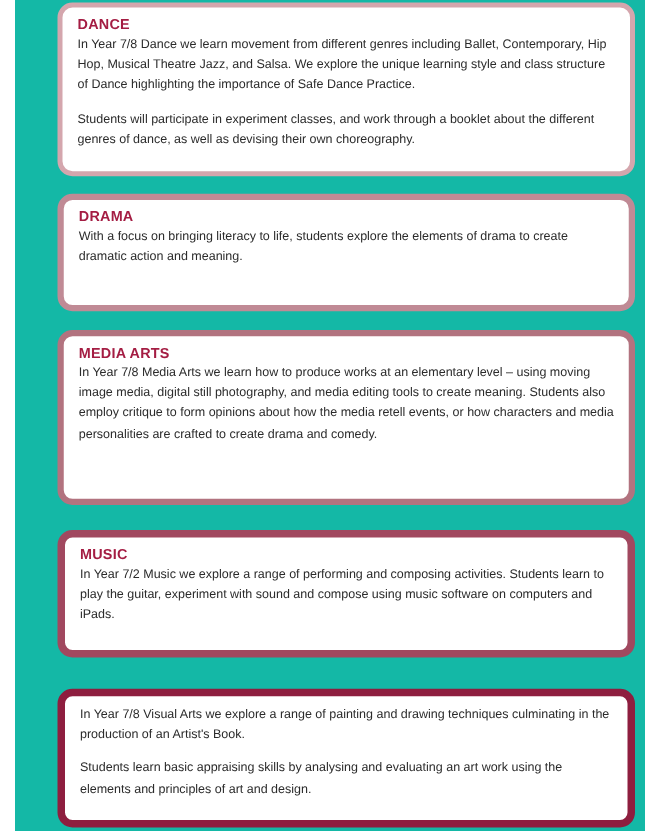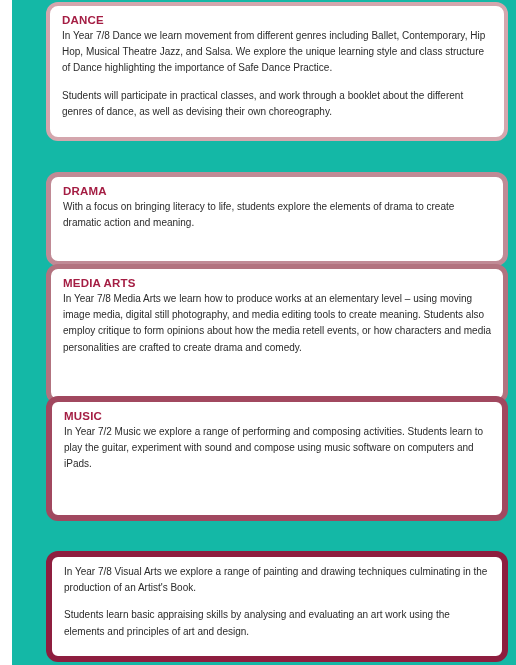--- a/index.html
+++ b/index.html
@@ -45,35 +45,35 @@
     line-height: 16.2px;
     color: #2b2b2b;
     margin: 0;
   }
   .card-para + .card-para {
     margin-top: 11px;
   }
 
   
   #card-dance       { top: 2px;   height: 139px; border-width: 4px; border-color: #d4a6ad; }
-  #card-drama       { top: 172px; height: 94px;  border-width: 5px; border-color: #c08a95; }
+  #card-drama       { top: 155px; height: 94px;  border-width: 5px; border-color: #c08a95; }
   #card-media-arts  { top: 264px; height: 140px; border-width: 5px; border-color: #b2737f; }
-  #card-music       { top: 396px; height: 125px; border-width: 6px; border-color: #a1485f; }
+  #card-music       { top: 424px; height: 102px; border-width: 6px; border-color: #a1485f; }
   #card-visual-arts { top: 551px; height: 111px; border-width: 6px; border-color: #8e1e3f; }
 </style>
 </head>
 <body>
 
 <div id="page">
 
   <section class="card" id="card-dance">
     <div class="card-inner">
       <h2 class="card-title">DANCE</h2>
       <p class="card-para">In Year 7/8 Dance we learn movement from different genres including Ballet, Contemporary, Hip Hop, Musical Theatre Jazz, and Salsa. We explore the unique learning style and class structure of Dance highlighting the importance of Safe Dance Practice.</p>
-      <p class="card-para">Students will participate in practical classes, and work through a booklet about the different genres of dance, as well as devising their own choreography.</p>
+      <p class="card-para">Students will participate in experiment classes, and work through a booklet about the different genres of dance, as well as devising their own choreography.</p>
     </div>
   </section>
 
   <section class="card" id="card-drama">
     <div class="card-inner">
       <h2 class="card-title">DRAMA</h2>
       <p class="card-para">With a focus on bringing literacy to life, students explore the elements of drama to create dramatic action and meaning.</p>
     </div>
   </section>
 

